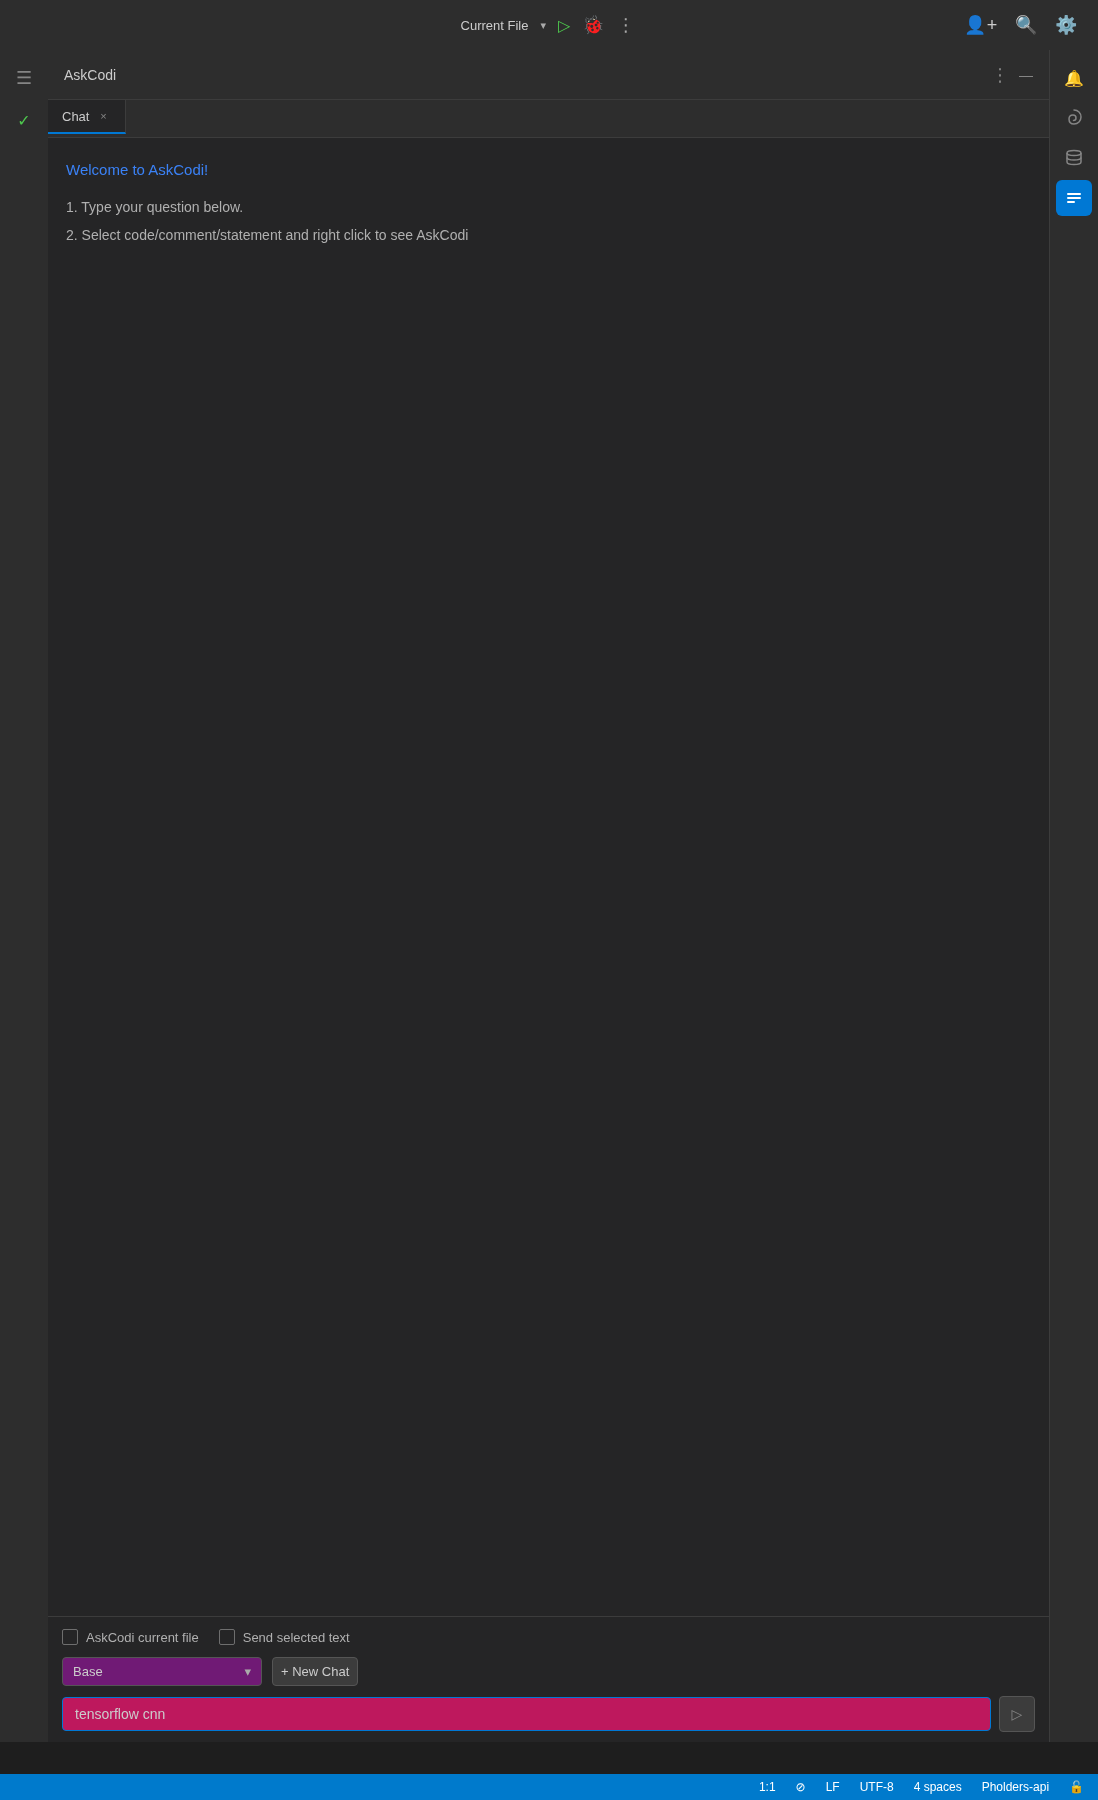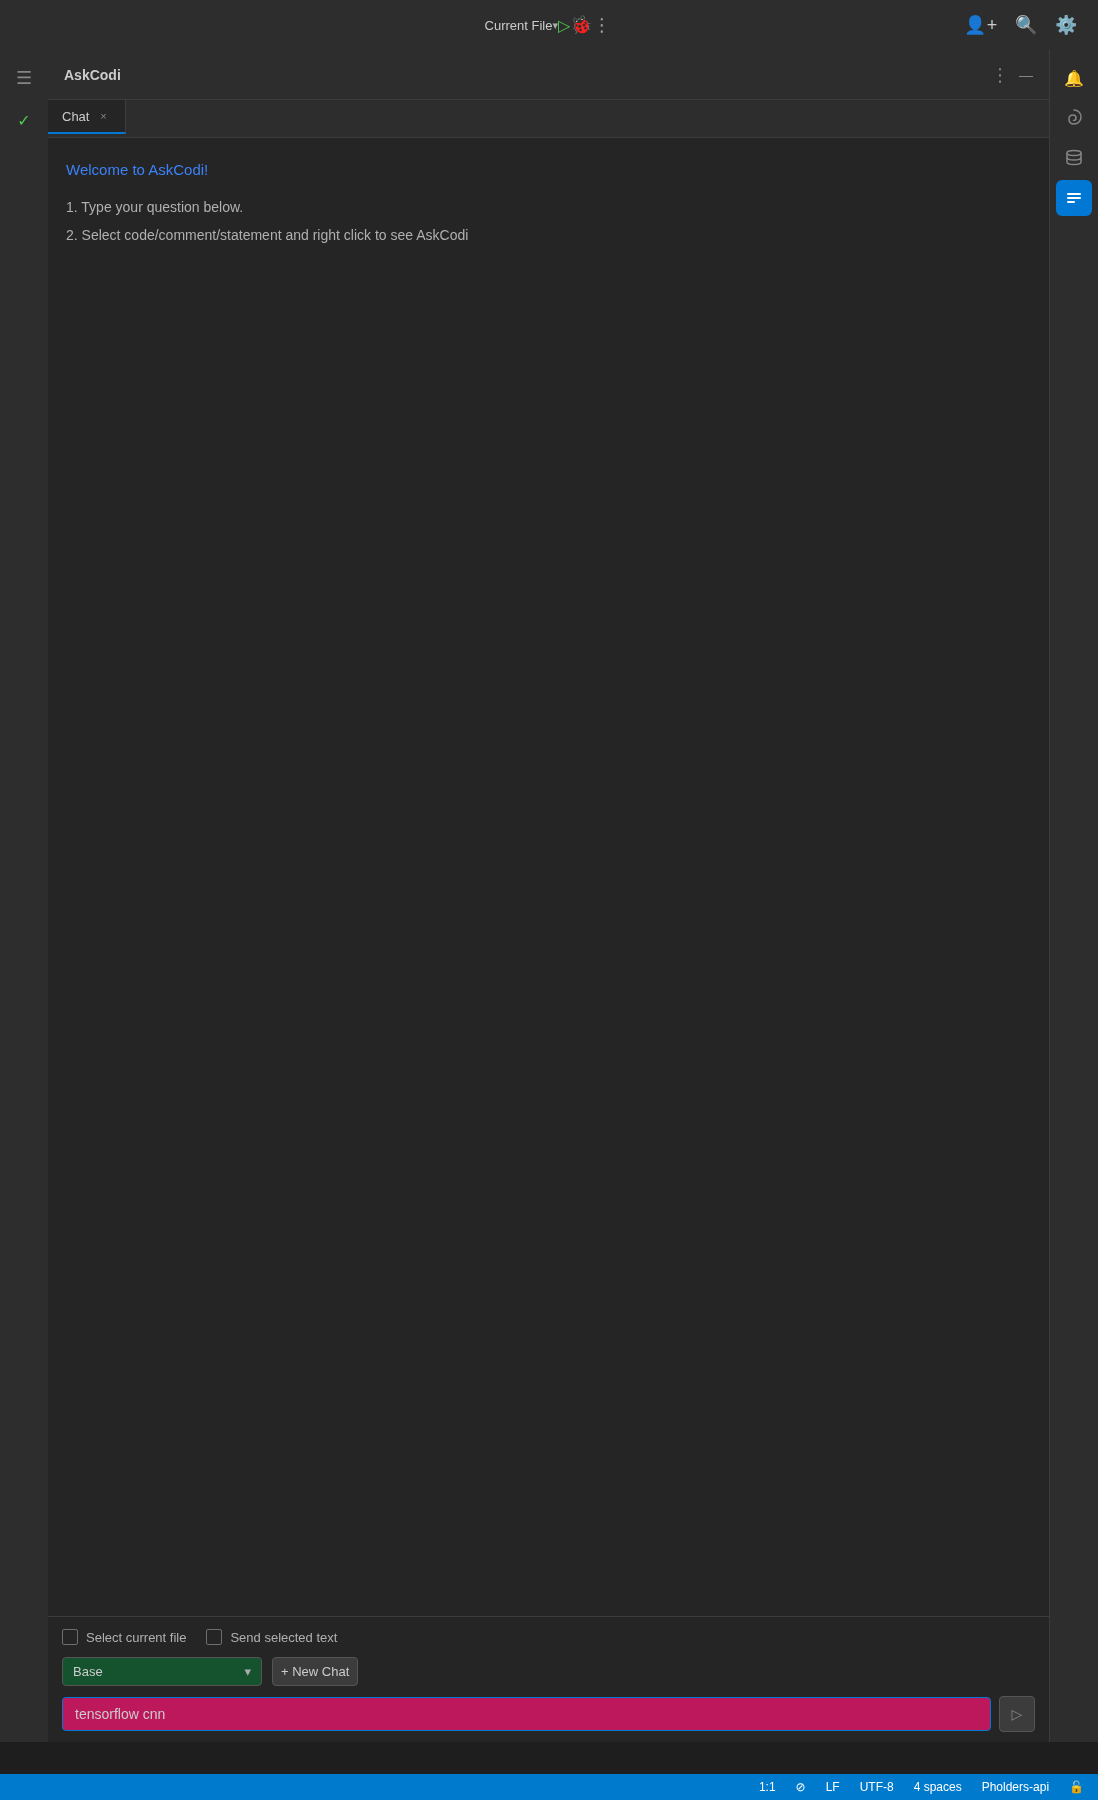--- a/index.html
+++ b/index.html
@@ -21,21 +21,21 @@
       height: 50px;
       display: flex;
       align-items: center;
       justify-content: space-between;
       padding: 0 20px;
       flex-shrink: 0;
     }
     .title-bar-center {
       display: flex;
       align-items: center;
-      gap: 0;
+      gap: 12px;
       color: #cccccc;
       font-size: 13px;
       margin-left: 31px;
     }
     .title-bar-right {
       display: flex;
       align-items: center;
       gap: 18px;
     }
 
@@ -88,21 +88,21 @@
       height: 50px;
       display: flex;
       align-items: center;
       justify-content: space-between;
       padding: 0 16px;
       flex-shrink: 0;
       border-bottom: 1px solid #3c3c3c;
     }
     .panel-title {
       font-size: 14px;
-      font-weight: 700;
+      font-weight: 400;
       color: #cccccc;
     }
     .panel-header-actions {
       display: flex;
       align-items: center;
       gap: 10px;
       color: #858585;
     }
 
     
@@ -196,21 +196,21 @@
     }
     .model-row {
       display: flex;
       align-items: center;
       gap: 10px;
       margin-bottom: 10px;
     }
     .model-select {
       display: flex;
       align-items: center;
-      background: #14532d;
+      background: #701a75;
       border: 1px solid #555;
       border-radius: 4px;
       padding: 6px 10px;
       cursor: pointer;
       gap: 6px;
       color: #cccccc;
       font-size: 13px;
       min-width: 200px;
       justify-content: space-between;
     }
@@ -356,21 +356,21 @@
       <div class="welcome-body">
         <p>1. Type your question below.</p>
         <p>2. Select code/comment/statement and right click to see AskCodi</p>
       </div>
     </div>
 
     <div class="bottom-controls">
       <div class="checkbox-row">
         <label class="checkbox-item">
           <div class="checkbox-box"></div>
-          <span>Select current file</span>
+          <span>AskCodi current file</span>
         </label>
         <label class="checkbox-item">
           <div class="checkbox-box"></div>
           <span>Send selected text</span>
         </label>
       </div>
       <div class="model-row">
         <div class="model-select">
           <span>Base</span>
           <span style="color:#aaa;">▾</span>

